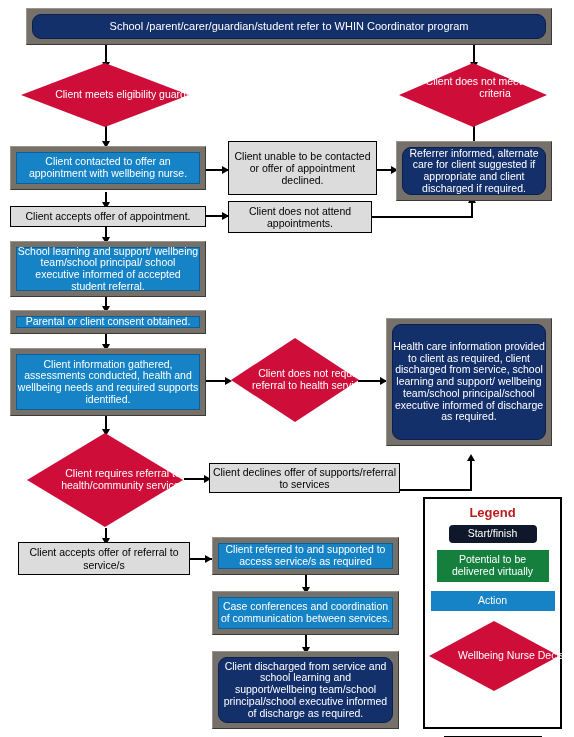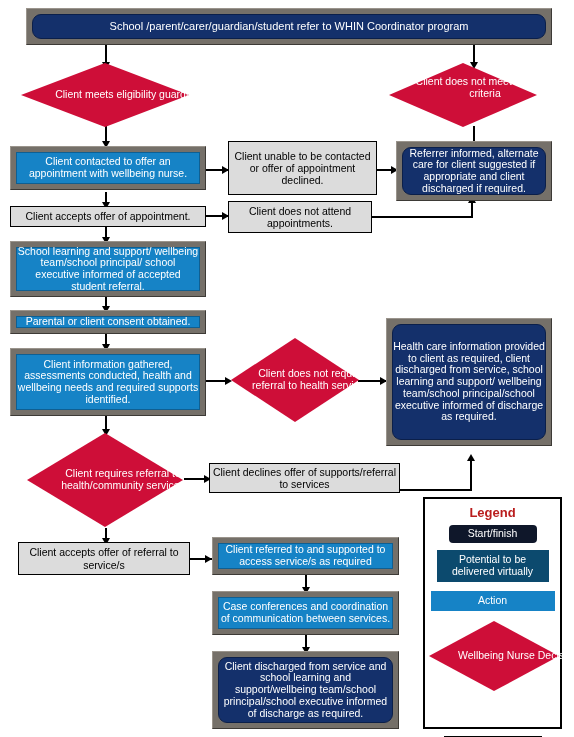--- a/index.html
+++ b/index.html
@@ -74,21 +74,21 @@
     position:absolute;
     background:#ffffff;
     border:2px solid #000000;
     box-sizing:border-box;
   }
   #legend .lg-title{
     text-align:center;font-weight:bold;color:#b91c1c;
   }
   .lg-item{margin:0 auto;box-sizing:border-box;display:flex;align-items:center;justify-content:center;text-align:center;line-height:1.12;}
   .lg-navy{background:#0f172a;color:#fff;border-radius:4px;}
-  .lg-grey{background:#0c4a6e;color:#fff;justify-content:center;}
+  .lg-grey{background:#15803d;color:#fff;justify-content:center;}
   .lg-action{background:#1683c6;color:#fff;}
   .lg-client{background:#dcdcdc;color:#000;border:1px solid #000;}
 </style>
 </head>
 <body>
 
 <div id="canvas">
 
   <div class="ln vln" style="left:105px;top:45px;height:20px;"></div>
   <div class="arrow arr-down" style="left:102px;top:62px;"></div>
@@ -159,21 +159,21 @@
     <div class="inner navy" style="font-size:11px;">School /parent/carer/guardian/student refer to WHIN Coordinator program</div>
   </div>
 
   <div class="diamond" style="left:20px;top:62px;width:170px;height:66px;">
     <svg width="170" height="66" viewBox="0 0 170 66" aria-hidden="true">
       <polygon points="85,1 169,33 85,65 1,33" fill="#CE0E38"></polygon>
     </svg>
     <div class="dtext" style="font-size:10.5px;padding:0 24px;">Client meets eligibility guardian.</div>
   </div>
 
-  <div class="diamond" style="left:388px;top:62px;width:150px;height:66px;">
+  <div class="diamond" style="left:398px;top:62px;width:150px;height:66px;">
     <svg width="150" height="66" viewBox="0 0 150 66" aria-hidden="true">
       <polygon points="75,1 149,33 75,65 1,33" fill="#CE0E38"></polygon>
     </svg>
     <div class="dtext" style="font-size:10.5px;padding:0 22px;align-items:flex-start;padding-top:14px;">Client does not meet eligibility criteria</div>
   </div>
 
   <div class="node framed" style="left:10px;top:146px;width:196px;height:44px;">
     <div class="inner action" style="font-size:10.5px;">Client contacted to offer an appointment with wellbeing nurse.</div>
   </div>
 

